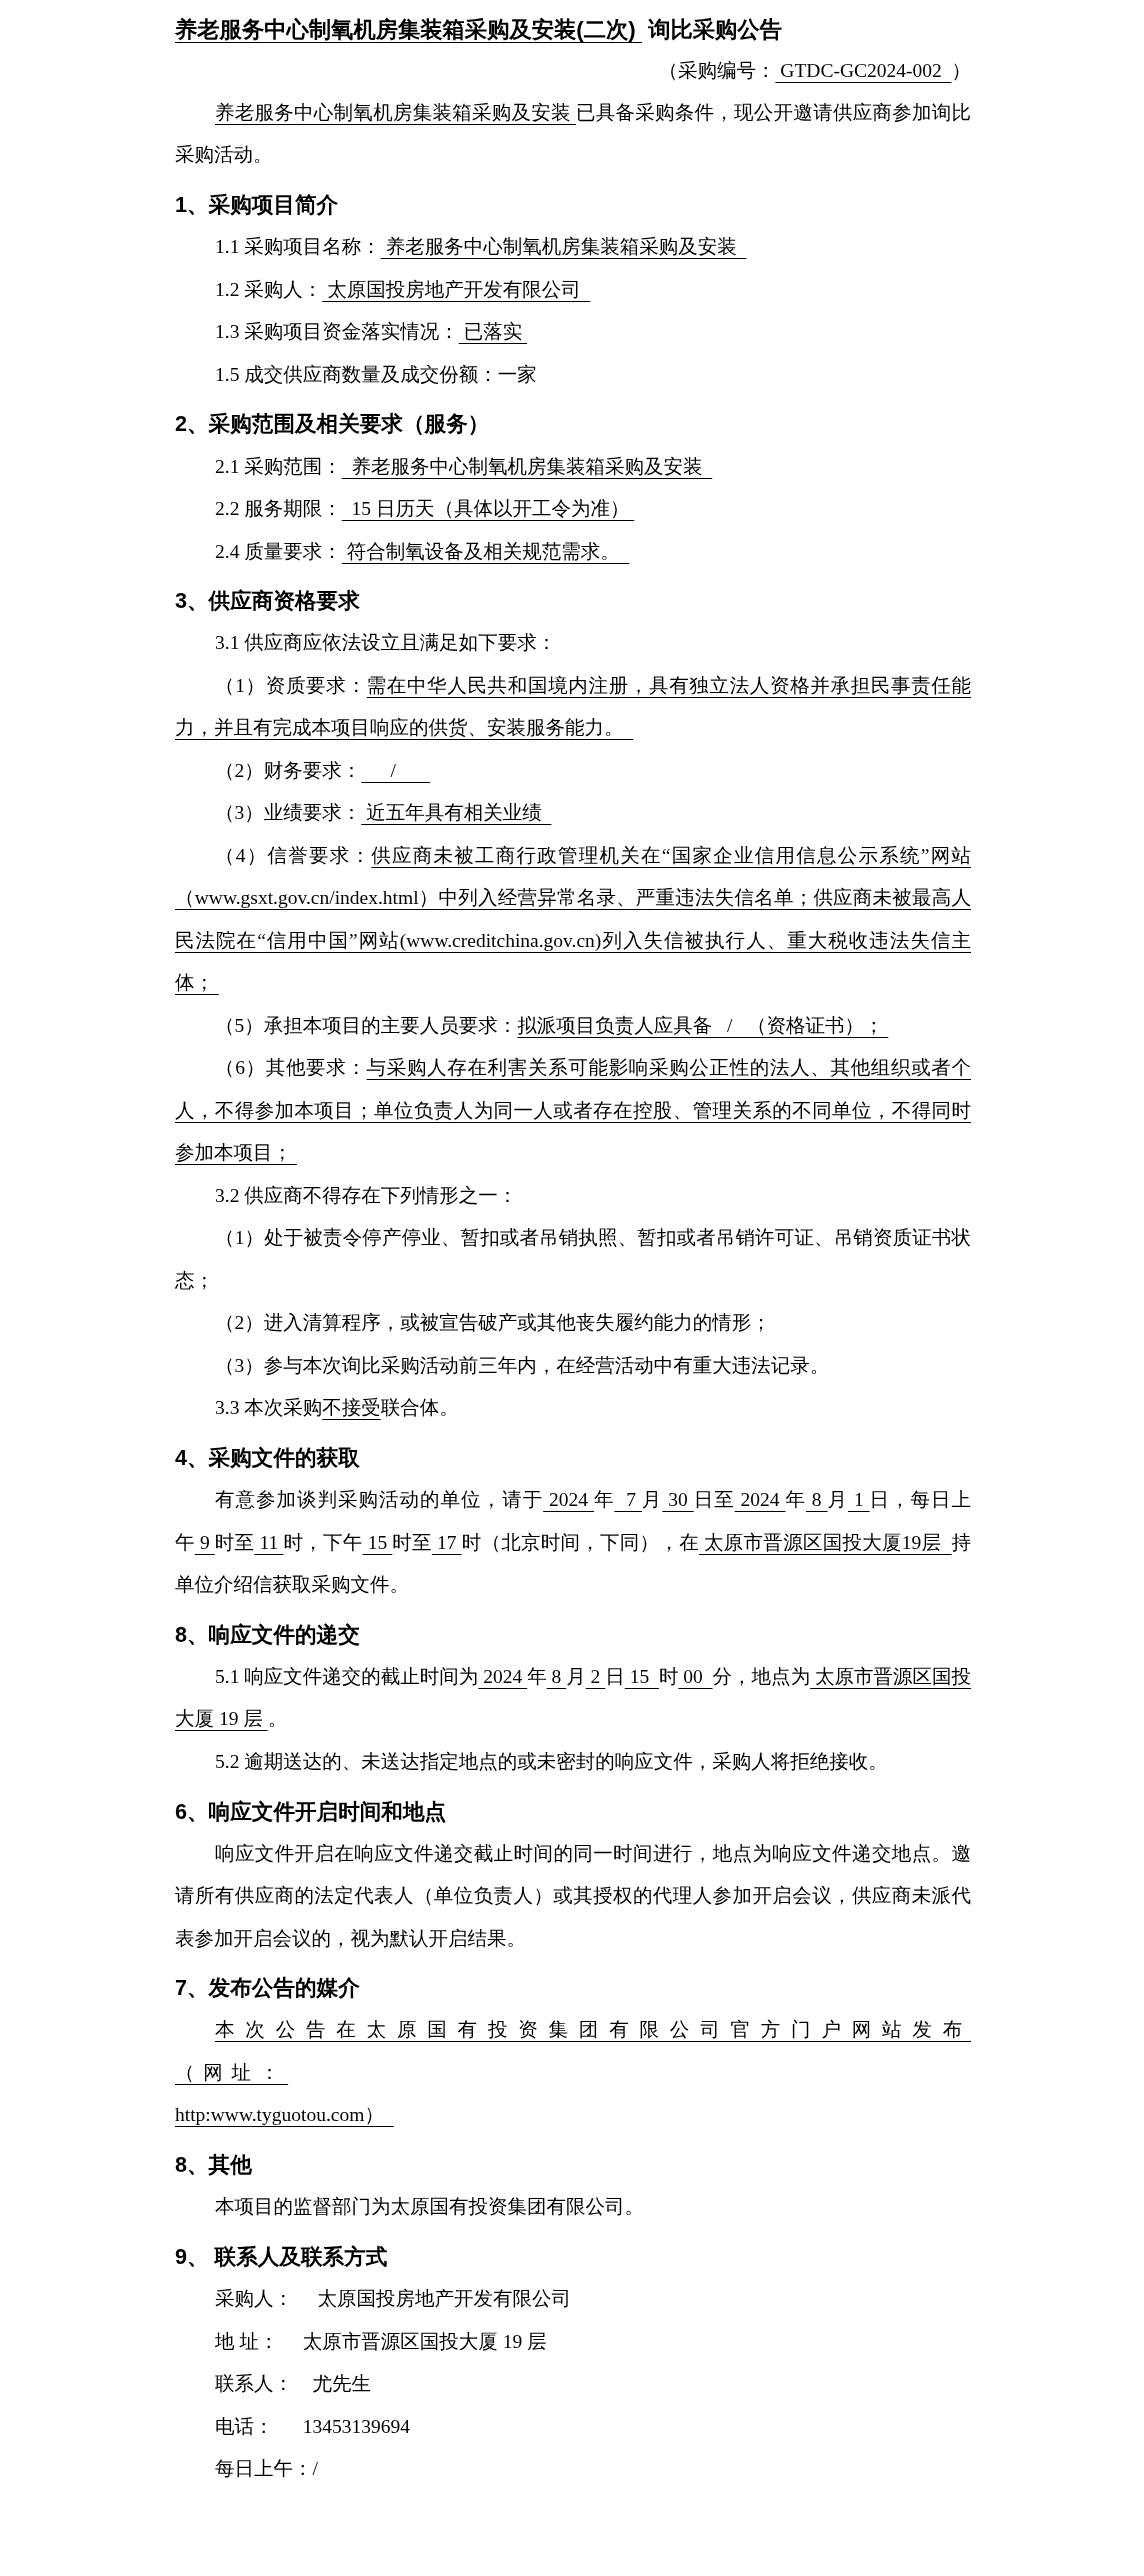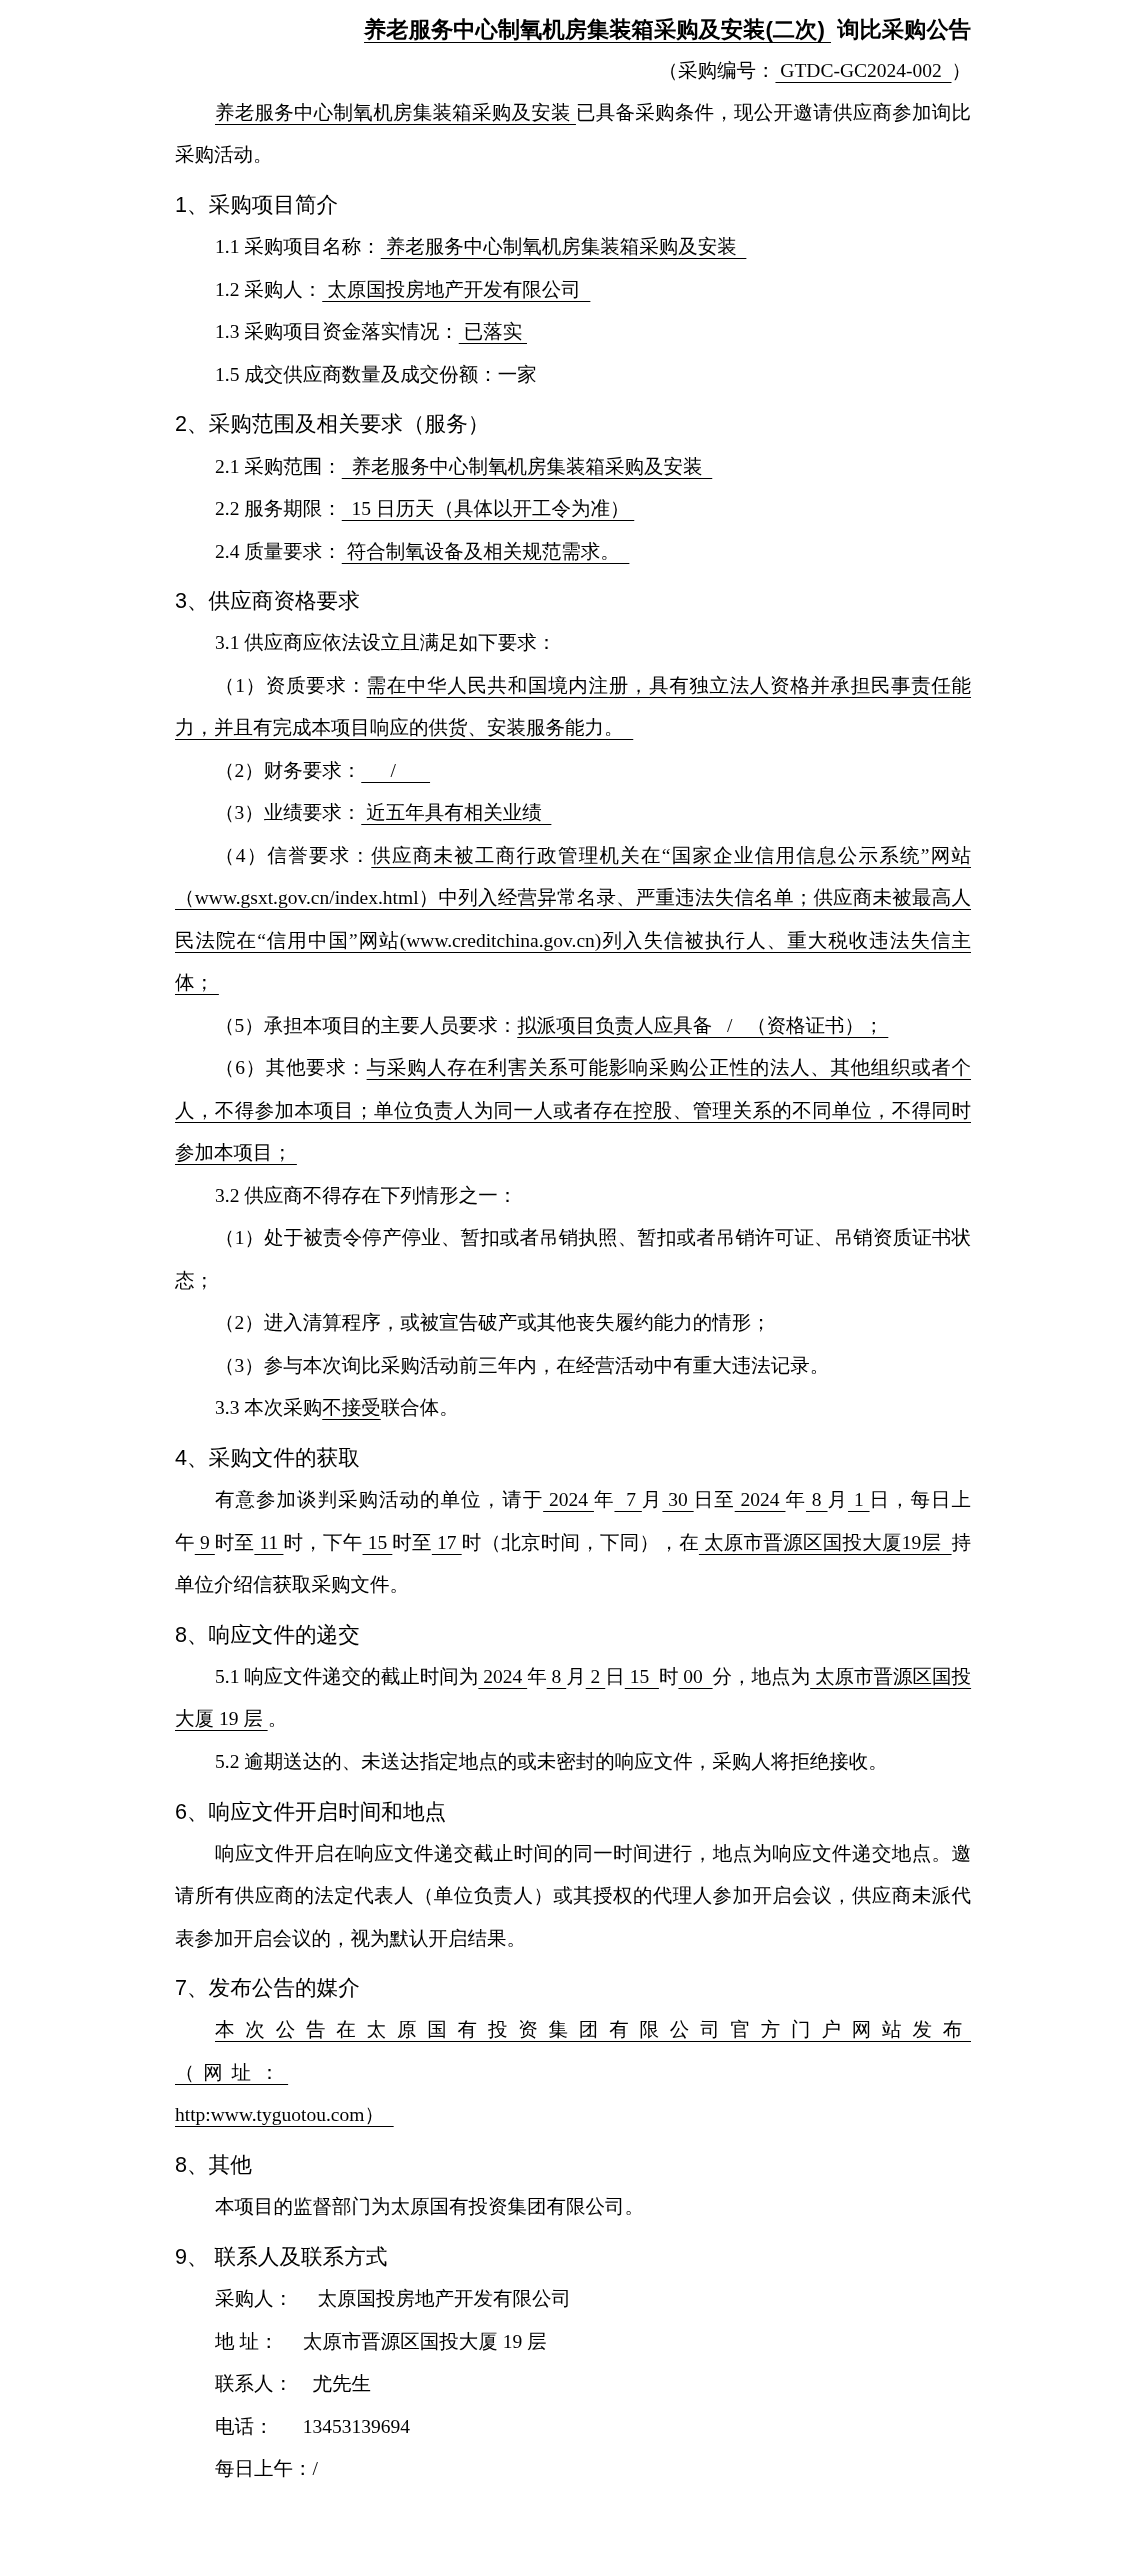--- a/index.html
+++ b/index.html
@@ -2,29 +2,29 @@
 <html lang="zh" style="font-size:11.5px"><head>
 <meta charset="utf-8">
 <style>
   html,body{margin:0;padding:0;background:#ffffff;}
   .page{
     width:1144px;min-height:2576px;margin:0 auto;box-sizing:border-box;
     padding:8.7px 173px 43px 175px;background:#ffffff;color:#000;
   }
   .title{
     font-family:"Liberation Sans","DejaVu Sans",sans-serif;
-    font-weight:bold;font-size:22.3px;text-align:right;line-height:1.9;margin:0;
+    font-weight:bold;font-size:22.3px;text-align:left;line-height:1.9;margin:0;
   }
   .code{
     font-family:"Liberation Serif","DejaVu Serif",serif;
     font-size:19.5px;text-align:right;line-height:2.1;margin:0;
   }
   .h{
     font-family:"Liberation Sans","DejaVu Sans",sans-serif;
-    font-weight:normal;font-size:21.6px;line-height:1.95;margin:7.2px 0 0 0;
+    font-weight:bold;font-size:21.6px;line-height:1.95;margin:7.2px 0 0 0;
   }
   .p{
     font-family:"Liberation Serif","DejaVu Serif",serif;
     font-size:19.5px;line-height:2.18;margin:0;text-indent:40px;text-align:justify;
   }
   .u{text-decoration:underline;text-underline-offset:5px;text-decoration-thickness:1.1px;}
   .ls{letter-spacing:.45em;}
 </style>
 </head>
 <body>

